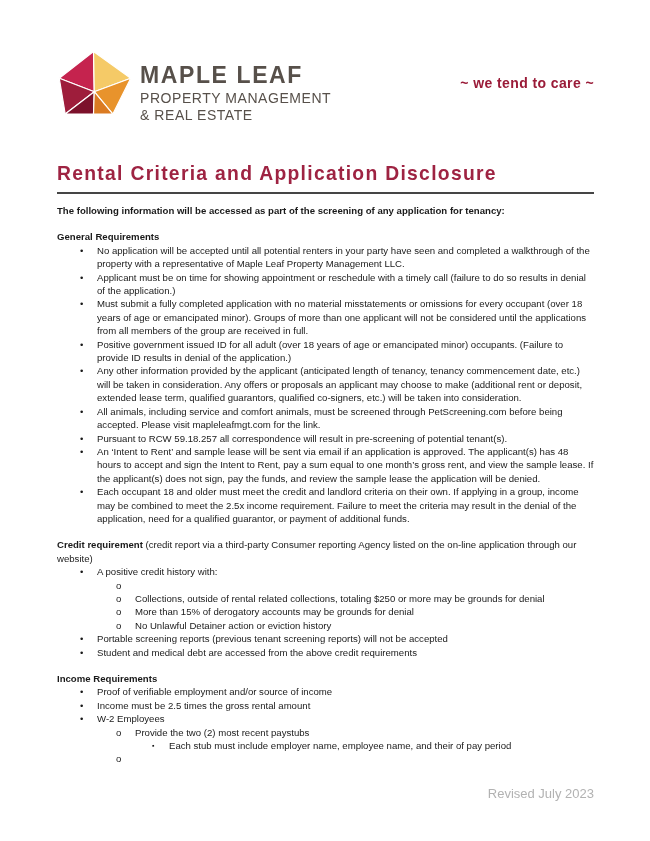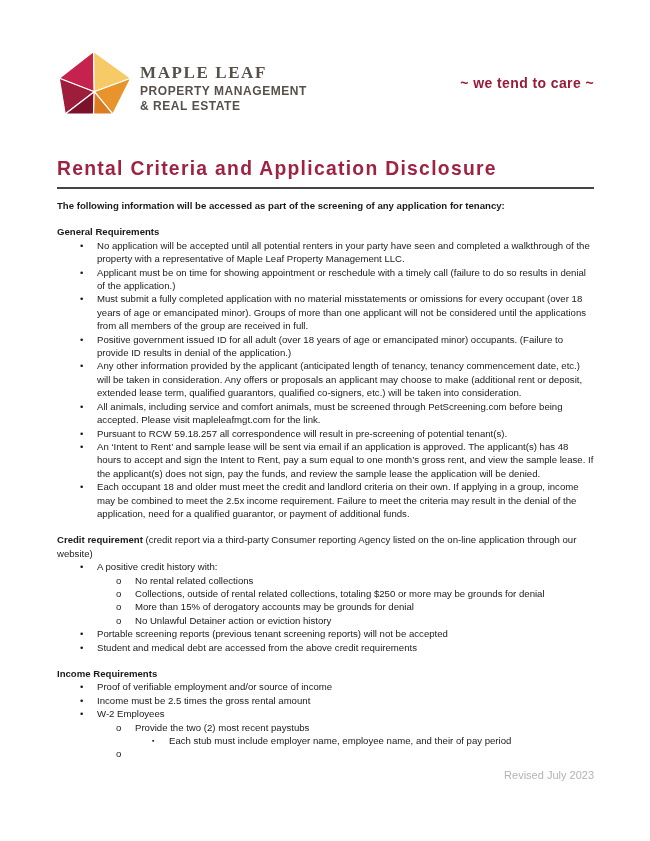--- a/index.html
+++ b/index.html
@@ -9,22 +9,22 @@
     font-family:"Liberation Sans", sans-serif;
     overflow:hidden;box-sizing:border-box;
   }
   .content{padding:50px 56px 0 57px;}
 
   
   .header{display:flex;justify-content:space-between;align-items:flex-start;}
   .logo-block{display:flex;align-items:flex-start;}
   .logo-svg{width:76px;height:67px;display:block;}
   .logo-text{margin-left:7px;padding-top:14px;color:#57504A;}
-  .logo-name{font-size:17px;font-weight:bold;letter-spacing:1.6px;line-height:1;font-family:Liberation Serif, serif;}
-  .logo-sub{font-size:12px;font-weight:bold;letter-spacing:0.55px;line-height:1;margin-top:3.5px;}
+  .logo-name{font-size:23px;font-weight:bold;letter-spacing:1.6px;line-height:1;}
+  .logo-sub{font-size:14px;font-weight:normal;letter-spacing:0.55px;line-height:1;margin-top:3.5px;}
   .tagline{margin-top:25px;font-size:14px;font-weight:bold;color:#9A1B38;letter-spacing:0.4px;white-space:nowrap;margin-left:8px;}
 
   
   .title-wrap{margin-top:39px;}
   .page-title{
     margin:0;font-size:21px;font-weight:bold;color:#9E2342;
     letter-spacing:1.4px;white-space:nowrap;
     transform:scaleX(0.92);transform-origin:left center;
   }
   .title-rule{border:none;border-top:2px solid #454545;margin:7px 0 0;}
@@ -34,21 +34,21 @@
   .doc-section{margin-top:13px;}
   .sec-heading{margin:0;font-size:9.6px;line-height:13.4px;}
   .hb{font-weight:bold;}
   .bullet{display:flex;font-size:9.6px;line-height:13.4px;}
   .marker{flex-shrink:0;}
   .l1 > .marker{margin-left:23px;width:17px;}
   .l2 > .marker{margin-left:59px;width:19px;}
   .l3 > .marker{margin-left:95px;width:17px;font-size:7px;}
   .btext{flex:1;}
 
-  .revised{text-align:right;color:#B2B2B2;font-size:11px;margin-top:8px;}
+  .revised{text-align:right;color:#B2B2B2;font-size:13px;margin-top:20px;}
 
   
   .footer{
     position:absolute;left:57px;right:56px;top:783px;
     border-top:1px solid #9a9a9a;padding-top:7px;
     display:flex;justify-content:space-between;align-items:baseline;
     font-size:8.7px;color:#111;
   }
   .footer-left{font-weight:bold;}
   .footer-right span{margin-left:5px;}
@@ -129,21 +129,20 @@
           </div>
         </section>
         <section class="doc-section">
           <p class="sec-heading"><span class="hb">Credit requirement</span><span> (credit report via a third-party Consumer reporting Agency listed on the on-line application through our website)</span></p>
           <div class="bullet l1">
             <span class="marker">•</span>
             <span class="btext">A positive credit history with:</span>
           </div>
           <div class="bullet l2">
             <span class="marker">o</span>
-            <span class="btext">No rental related collections</span>
           </div>
           <div class="bullet l2">
             <span class="marker">o</span>
             <span class="btext">Collections, outside of rental related collections, totaling $250 or more may be grounds for denial</span>
           </div>
           <div class="bullet l2">
             <span class="marker">o</span>
             <span class="btext">More than 15% of derogatory accounts may be grounds for denial</span>
           </div>
           <div class="bullet l2">

